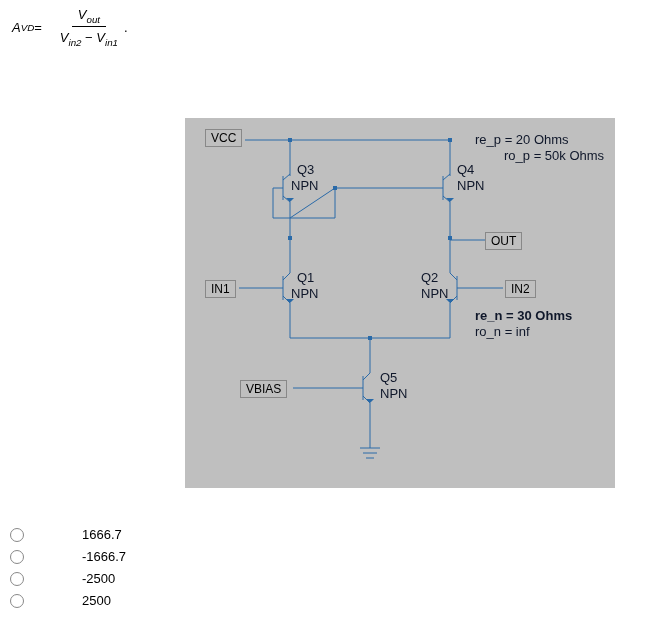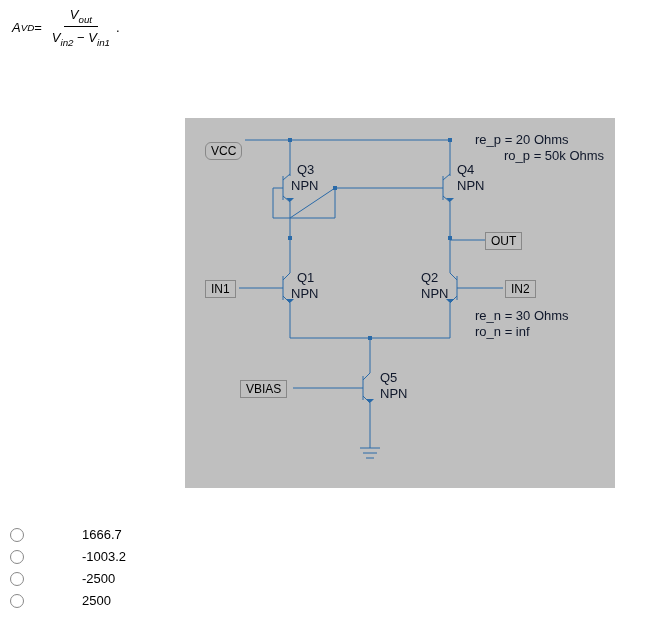--- a/index.html
+++ b/index.html
@@ -23,21 +23,21 @@
   }
   .formula {
     display: inline-flex;
     align-items: center;
     margin-left: 4px;
   }
   .frac {
     display: inline-flex;
     flex-direction: column;
     align-items: center;
-    margin-left: 4px;
+    margin-left: 12px;
     position: relative;
   }
   .frac .num {
     border-bottom: 1px solid #000;
     padding: 0 6px;
   }
   .frac .den {
     padding: 2px 6px 0 6px;
   }
   .sub {
@@ -206,51 +206,51 @@
 
     <g fill="#2a6aa8">
       <polygon points="105,84 101,80 109,80"></polygon>
       <polygon points="265,84 261,80 269,80"></polygon>
       <polygon points="105,185 101,181 109,181"></polygon>
       <polygon points="265,185 261,181 269,181"></polygon>
       <polygon points="185,285 181,281 189,281"></polygon>
     </g>
   </svg>
 
-  <div class="port" style="left:20px;  top:24px;border-radius:6px;">VCC</div>
+  <div class="port" style="left:20px;  top:11px;">VCC</div>
   <div class="port" style="left:20px;  top:162px;">IN1</div>
   <div class="port" style="left:320px; top:162px;">IN2</div>
   <div class="port" style="left:300px; top:114px;">OUT</div>
   <div class="port" style="left:55px;  top:262px;">VBIAS</div>
 
   <div class="lbl" style="left:112px; top:44px;">Q3</div>
   <div class="lbl" style="left:106px; top:60px;">NPN</div>
   <div class="lbl" style="left:272px; top:44px;">Q4</div>
   <div class="lbl" style="left:272px; top:60px;">NPN</div>
   <div class="lbl" style="left:112px; top:152px;">Q1</div>
   <div class="lbl" style="left:106px; top:168px;">NPN</div>
   <div class="lbl" style="left:236px; top:152px;">Q2</div>
   <div class="lbl" style="left:236px; top:168px;">NPN</div>
   <div class="lbl" style="left:195px; top:252px;">Q5</div>
   <div class="lbl" style="left:195px; top:268px;">NPN</div>
 
   <div class="lbl" style="left:290px; top:14px;">re_p = 20 Ohms</div>
   <div class="lbl" style="left:274px; top:30px;margin-left:45px;">ro_p = 50k Ohms</div>
-  <div class="lbl" style="left:290px; top:190px;">re_n = 30 Ohms</div>
+  <div class="lbl" style="left:290px; top:190px;font-weight:bold;">re_n = 30 Ohms</div>
   <div class="lbl" style="left:290px; top:206px;">ro_n = inf</div>
 </div>
 
 <div class="options">
   <div class="opt">
     <span class="radio"></span>
     <span>1666.7</span>
   </div>
   <div class="opt">
     <span class="radio"></span>
-    <span>-1003.2</span>
+    <span>-1666.7</span>
   </div>
   <div class="opt">
     <span class="radio"></span>
     <span>-2500</span>
   </div>
   <div class="opt">
     <span class="radio"></span>
     <span>2500</span>
   </div>
 </div>

